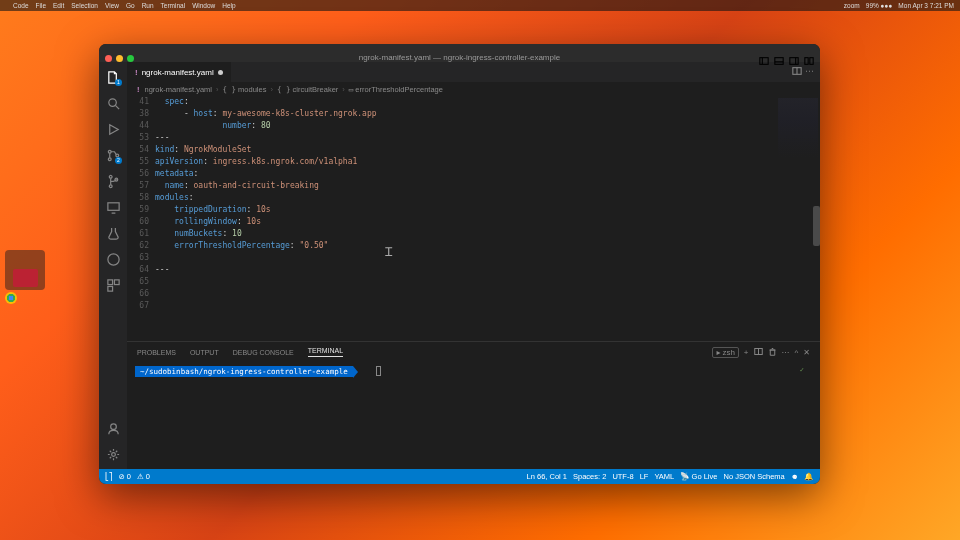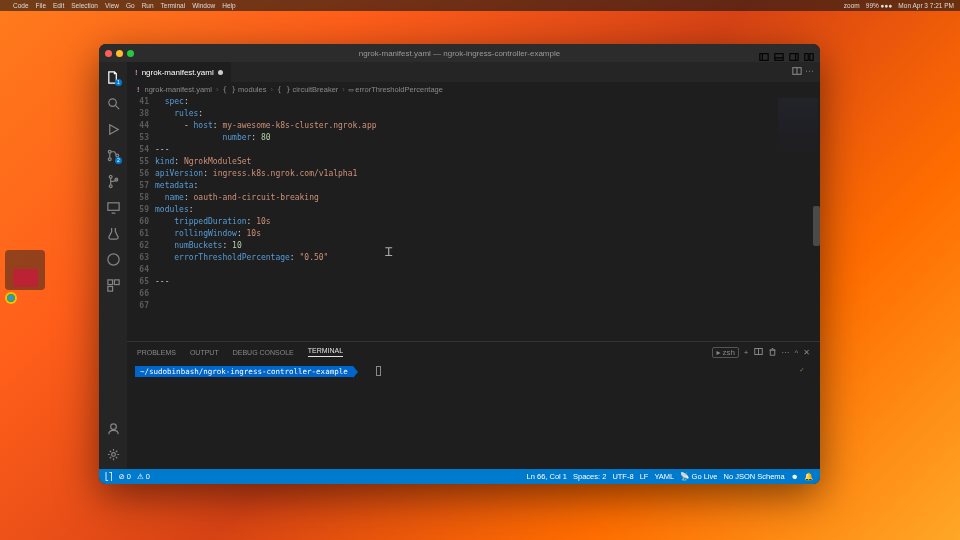--- a/index.html
+++ b/index.html
@@ -32,21 +32,21 @@
 }
 
 
 .vscode-window {
   position: absolute; left: 99px; top: 44px; width: 721px; height: 440px;
   background: #1e1e1e; border-radius: 7px; overflow: hidden;
   display: flex; flex-direction: column;
   box-shadow: 0 12px 40px rgba(0,0,0,0.5);
 }
 .titlebar {
-  height: 18px; background: #2c2c2c; display: flex; align-items: center;
+  height: 18px; background: #2c2c2c; display: flex; align-items: flex-end;
   position: relative;
 }
 .traffic-lights { display: flex; gap: 4px; padding-left: 6px; }
 .tl { width: 7px; height: 7px; border-radius: 50%; }
 .tl.red { background: #ff5f56; } .tl.yellow { background: #ffbd2e; } .tl.green { background: #27c93f; }
 .titlebar .title {
   position: absolute; left: 0; right: 0; text-align: center;
   font-size: 8px; color: #999;
 }
 .titlebar .right-icons { position: absolute; right: 6px; display: flex; gap: 5px; }
@@ -86,21 +86,21 @@
   font-size: 7.5px; color: #8a8a8a; gap: 2px;
 }
 .breadcrumbs .sep { color: #555; margin: 0 2px; }
 .breadcrumbs .bc-icon { font-family: monospace; }
 .breadcrumbs .exclam { color: #c586c0; font-weight: bold; margin-right: 3px; }
 
 .code-area {
   flex: 1; background: #1e1e1e; display: flex; font-family: Menlo, Monaco, monospace;
   font-size: 8px; line-height: 12px; position: relative; overflow: hidden;
 }
-.gutter { width: 28px; text-align: right; color: #5a5a5a; padding-right: 6px; font-weight: bold; }
+.gutter { width: 28px; text-align: right; color: #5a5a5a; padding-right: 6px; }
 .gutter div { height: 12px; }
 .code-lines { flex: 1; }
 .code-lines div { height: 12px; white-space: pre; }
 .ck-key { color: #569cd6; }
 .ck-str { color: #ce9178; }
 .ck-num { color: #b5cea8; }
 .ck-punct { color: #d4d4d4; }
 .ck-guide { color: #3a3a3a; }
 
 .minimap { position: absolute; right: 2px; top: 2px; width: 40px; height: 60px;
@@ -329,21 +329,20 @@
             <div>61</div>
             <div>62</div>
             <div>63</div>
             <div>64</div>
             <div>65</div>
             <div>66</div>
             <div>67</div>
           </div>
         <div class="code-lines" id="code-lines">
             <div><span class="ck-guide">  </span><span class="ck-key">spec</span><span class="ck-punct">:</span></div>
-            <div><span class="ck-guide">    </span><span class="ck-key">rules</span><span class="ck-punct">:</span></div>
             <div><span class="ck-punct">      - </span><span class="ck-key">host</span><span class="ck-punct">: </span><span class="ck-str">my-awesome-k8s-cluster.ngrok.app</span></div>
             <div><span class="ck-guide">              </span><span class="ck-key">number</span><span class="ck-punct">: </span><span class="ck-num">80</span></div>
             <div><span class="ck-punct">---</span></div>
             <div><span class="ck-key">kind</span><span class="ck-punct">: </span><span class="ck-str">NgrokModuleSet</span></div>
             <div><span class="ck-key">apiVersion</span><span class="ck-punct">: </span><span class="ck-str">ingress.k8s.ngrok.com/v1alpha1</span></div>
             <div><span class="ck-key">metadata</span><span class="ck-punct">:</span></div>
             <div><span class="ck-guide">  </span><span class="ck-key">name</span><span class="ck-punct">: </span><span class="ck-str">oauth-and-circuit-breaking</span></div>
             <div><span class="ck-key">modules</span><span class="ck-punct">:</span></div>
             <div><span class="ck-guide">    </span><span class="ck-key">trippedDuration</span><span class="ck-punct">: </span><span class="ck-str">10s</span></div>
             <div><span class="ck-guide">    </span><span class="ck-key">rollingWindow</span><span class="ck-punct">: </span><span class="ck-str">10s</span></div>

